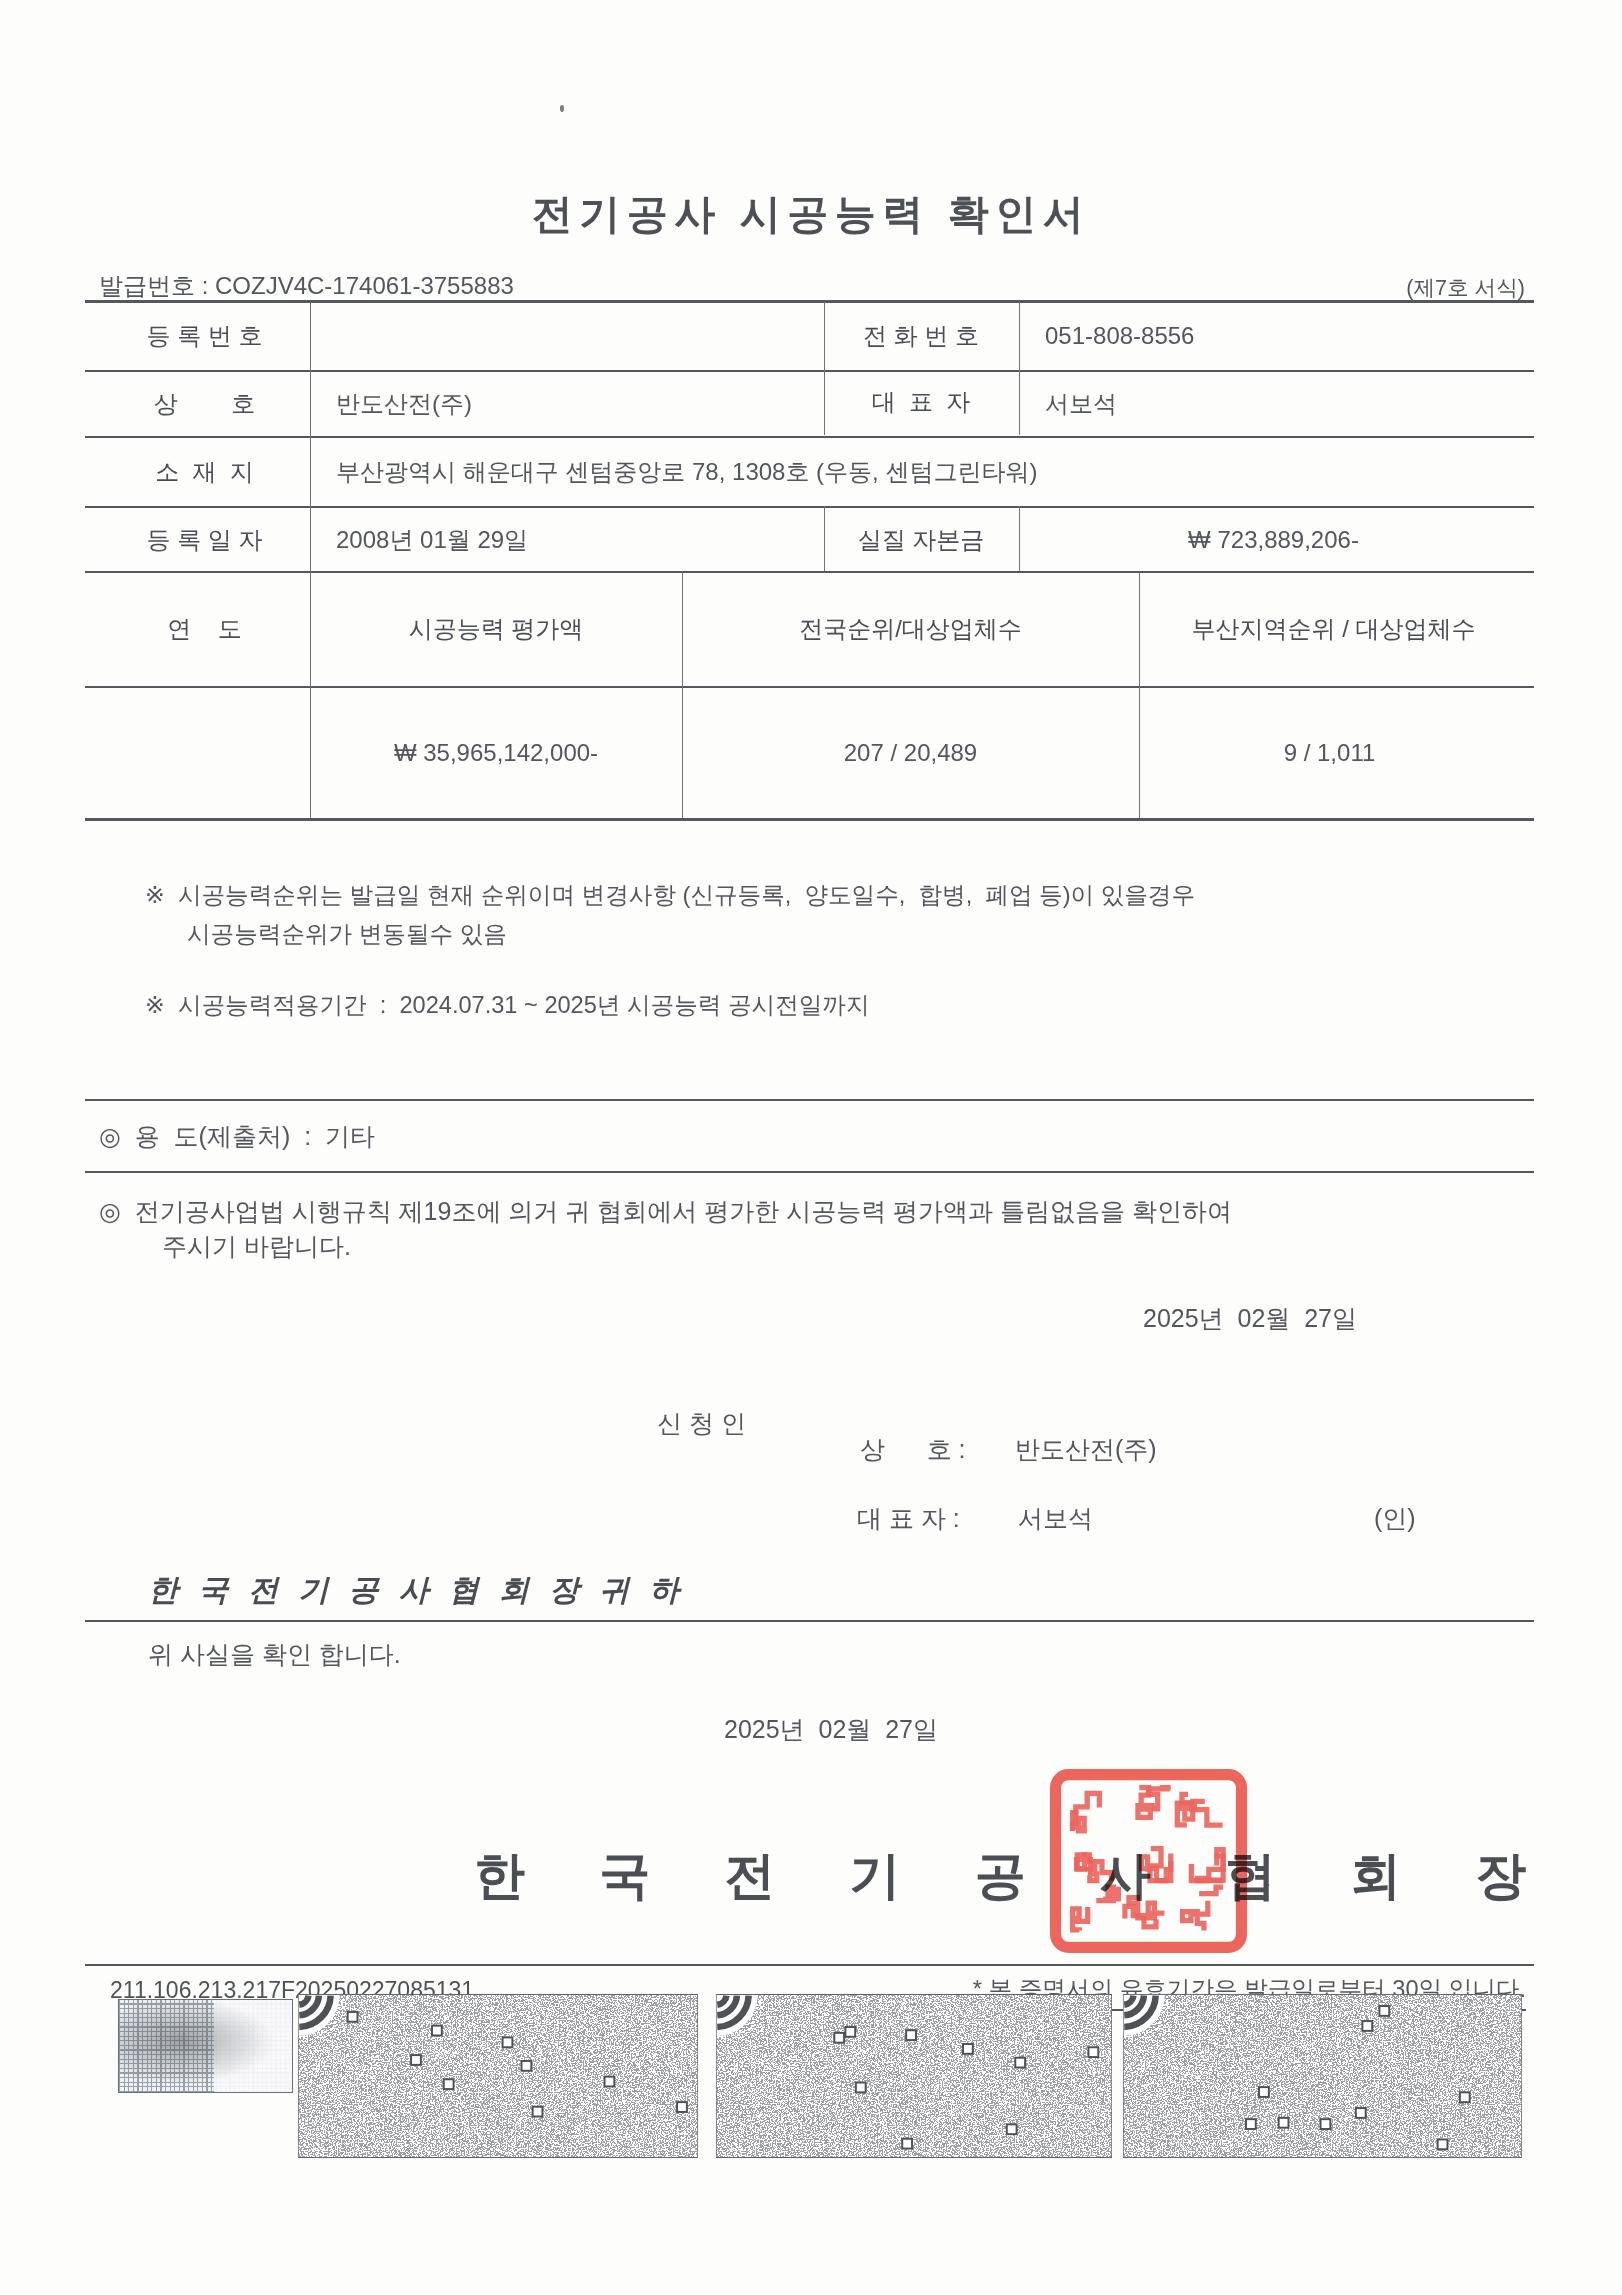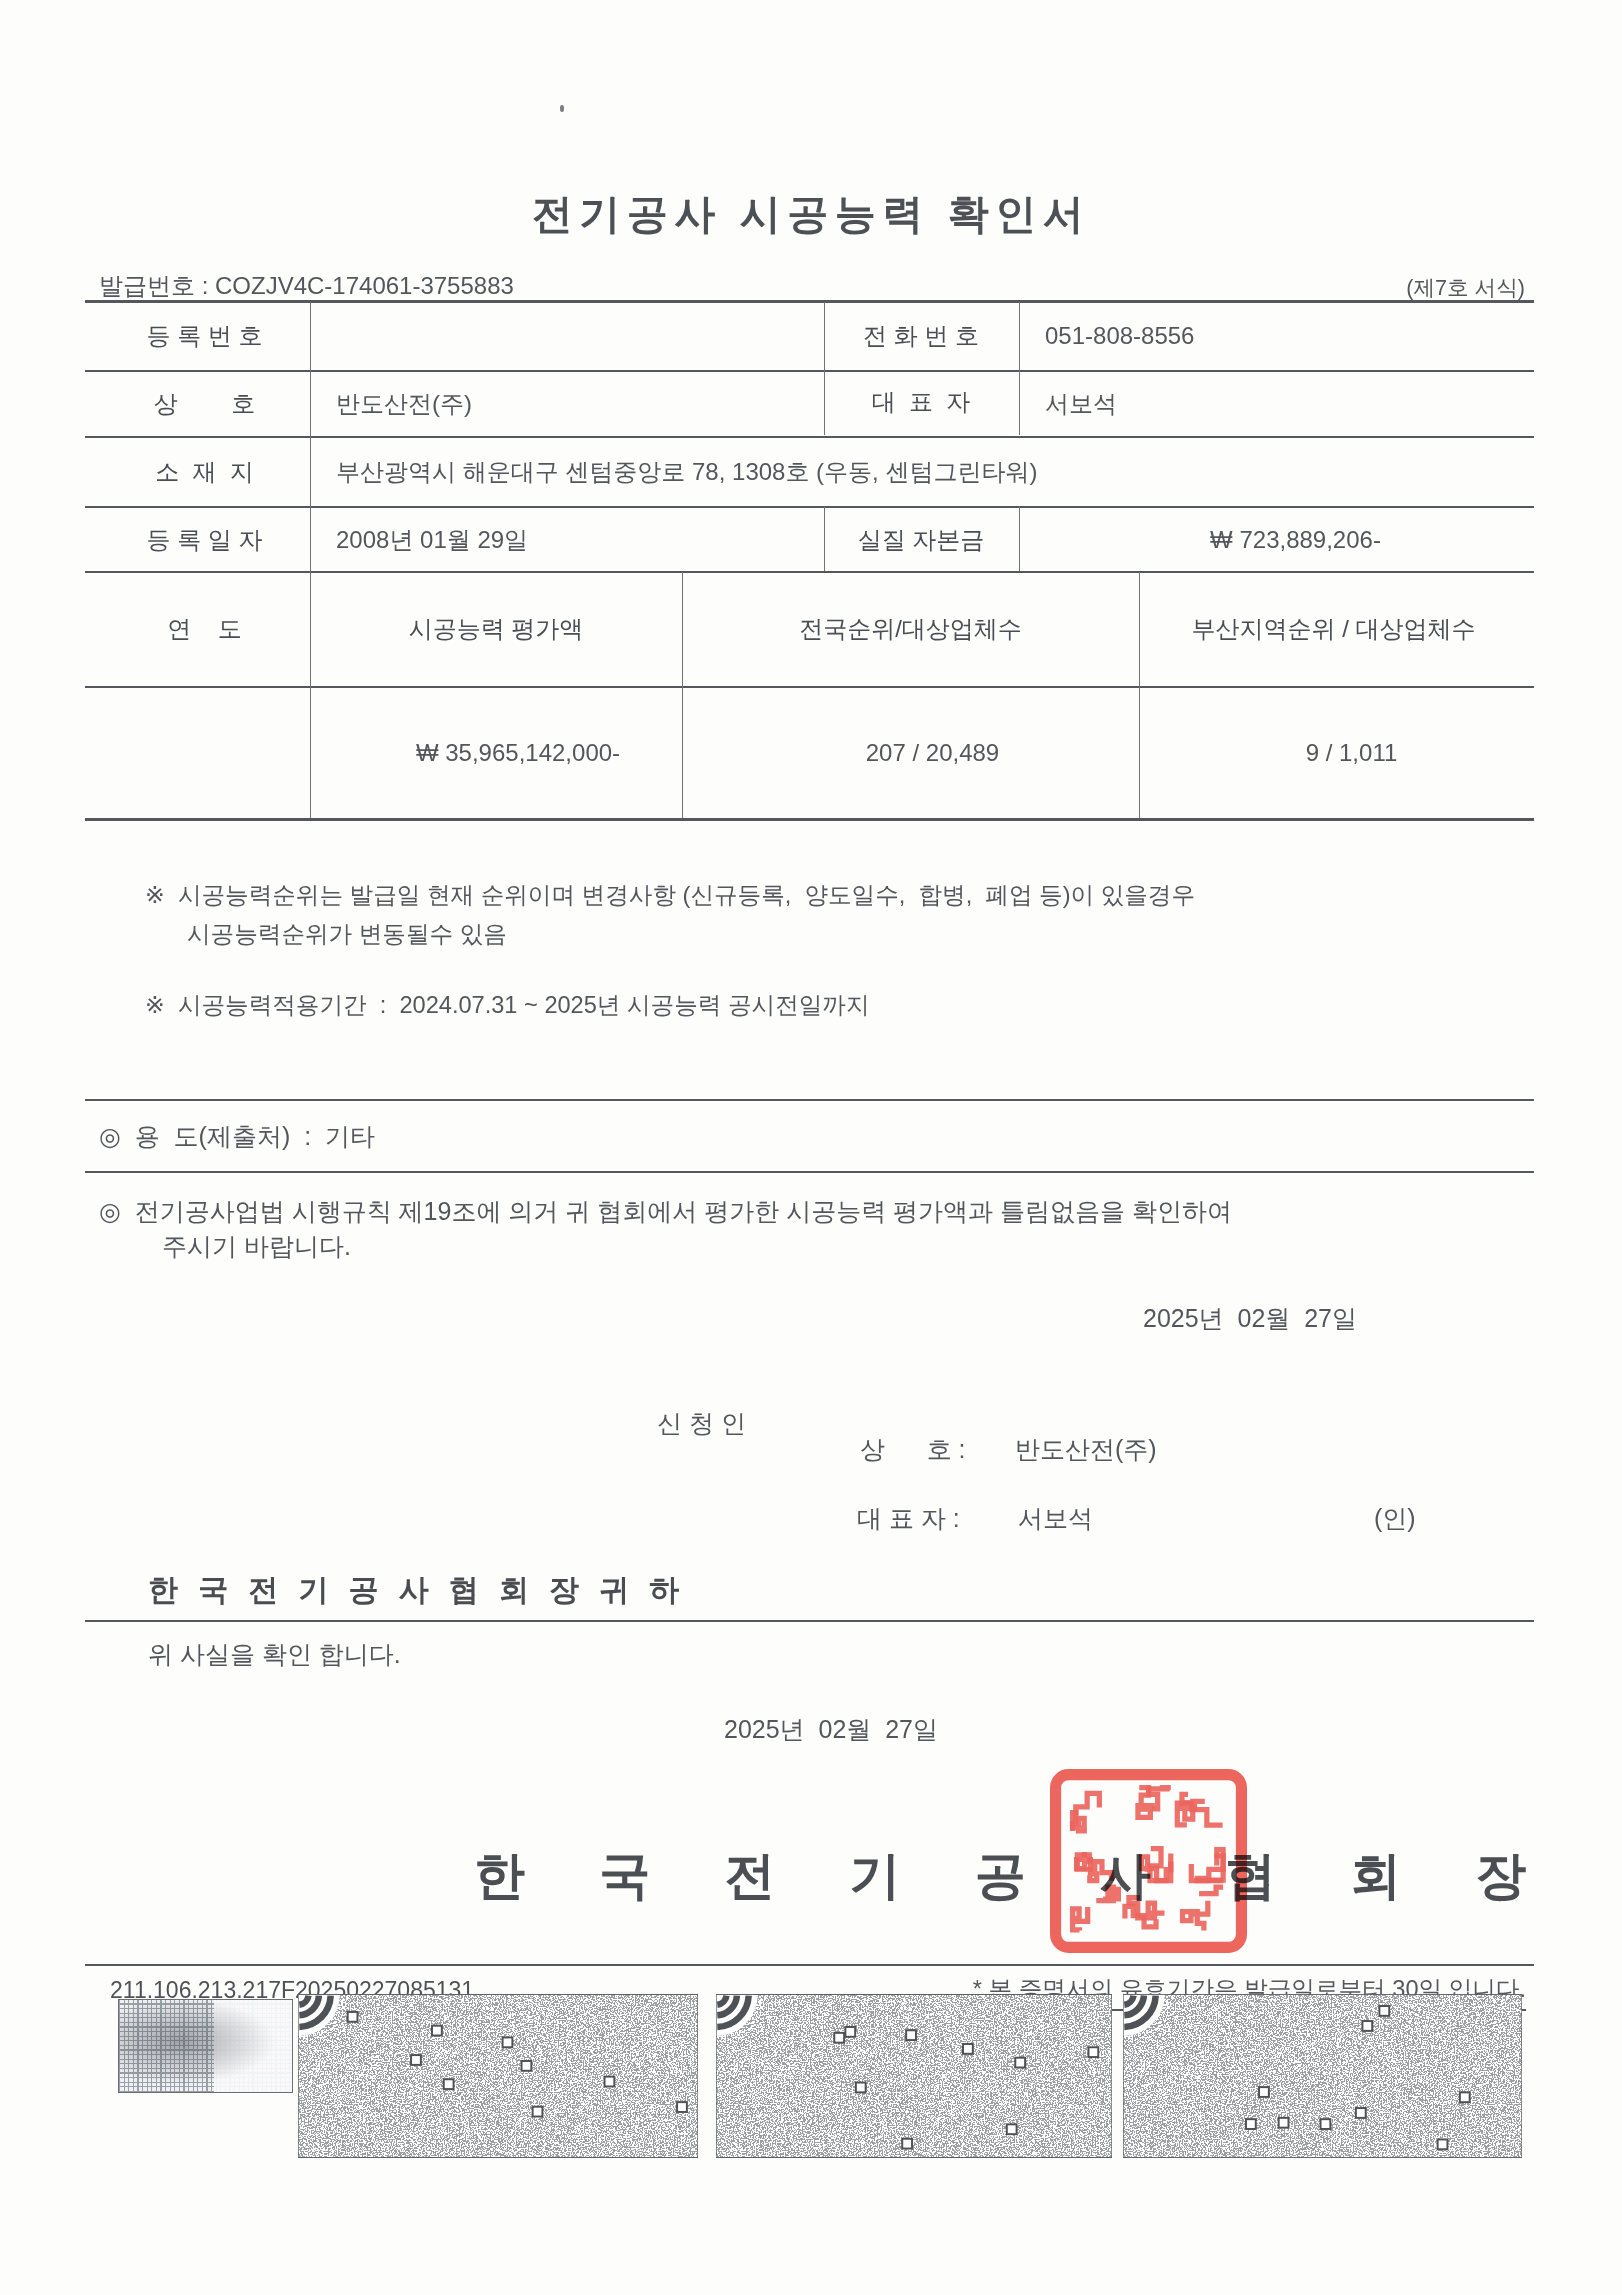--- a/index.html
+++ b/index.html
@@ -6,25 +6,25 @@
   .page{position:relative;width:1622px;height:2295px;background:#fdfdfc;overflow:hidden;
         font-family:"Liberation Sans","DejaVu Sans",sans-serif;color:#53565b;}
   .abs{position:absolute;}
   .hline{position:absolute;background:#54575b;height:2px;}
   .vline{position:absolute;background:#6f7276;width:1.3px;}
   .title{left:0;width:1622px;top:187px;text-align:center;font-size:41px;font-weight:bold;
          letter-spacing:6.5px;color:#4d5156;}
   .issue{left:99px;top:270px;font-size:24px;}
   .formno{right:97px;top:273px;font-size:21.6px;}
   .cell{position:absolute;font-size:24px;display:flex;align-items:center;white-space:pre;}
-  .cell.center{justify-content:center;text-align:center;margin-left:22px;}
+  .cell.center{justify-content:center;text-align:center;}
   .cell.lbl{font-weight:normal;color:#4a4d52;justify-content:center;text-align:center;}
   .note{font-size:23.6px;white-space:pre;}
   .bodytxt{font-size:25px;white-space:pre;}
-  .recip{left:148px;top:1570px;font-size:30px;font-weight:bold;letter-spacing:5.9px;color:#494c51;white-space:pre;}
+  .recip{left:148px;top:1570px;font-size:30px;font-weight:bold;letter-spacing:5.9px;color:#494c51;white-space:pre;font-style:italic;}
   .bigorg{left:474px;top:1842px;font-size:51px;font-weight:bold;letter-spacing:30px;
           color:#4b4f54;white-space:pre;z-index:3;mix-blend-mode:multiply;}
   .stamp{position:absolute;left:1049px;top:1768px;z-index:2;mix-blend-mode:multiply;}
   .footcode{left:110px;top:1977px;font-size:23px;color:#4e5256;}
   .validity{right:96px;top:1973px;font-size:23.6px;border-bottom:2px solid #54575b;
             padding-bottom:3.9px;white-space:pre;}
   .noiseblk{position:absolute;top:1994px;height:164px;}
   .dotbox{position:absolute;left:118px;top:1999px;width:173px;height:92px;border:1.3px solid #6b6f74;
           background-color:#eef0f2;
           background-image:

